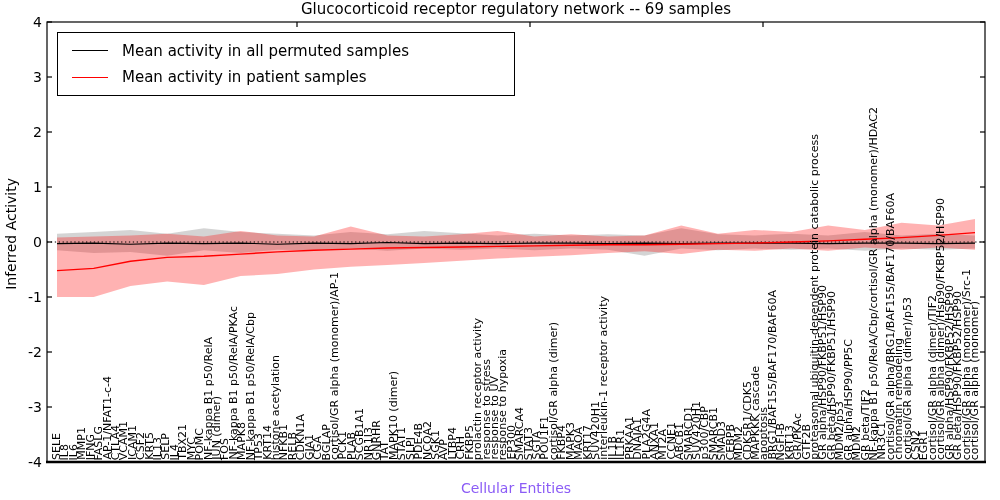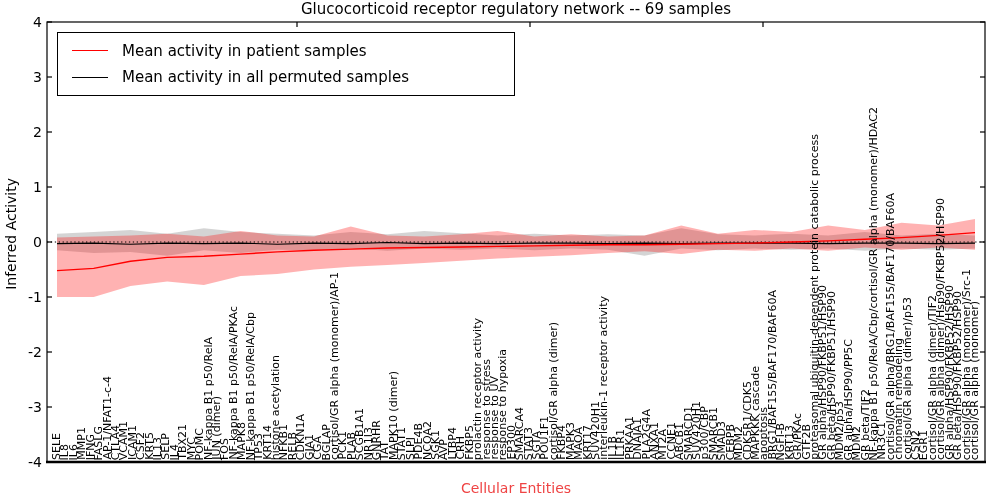--- a/index.html
+++ b/index.html
@@ -8,21 +8,21 @@
     font-family:"DejaVu Sans","Liberation Sans",sans-serif;color:#000;
     overflow:hidden;
   }
   #plot-svg{position:absolute;left:0;top:0;}
   .title{
     position:absolute;left:47px;top:0px;width:938px;text-align:center;
     font-size:15px;color:#000000;
   }
   .xlabel{
     position:absolute;left:47px;top:480px;width:938px;text-align:center;
-    font-size:14px;color:#ef4444;
+    font-size:14px;color:#8b5cf6;
   }
   .vtext{
     writing-mode:vertical-rl;transform:rotate(180deg);white-space:nowrap;
     display:block;position:absolute;
   }
   .ylabel{left:3px;bottom:210px;font-size:14px;line-height:16px;}
   .ytick{
     position:absolute;left:0;width:42px;text-align:right;font-size:14px;
     line-height:18px;
   }
@@ -71,26 +71,26 @@
       <line x1="297" y1="22" x2="297" y2="27" stroke="#000" stroke-width="1.2"></line>
       <line x1="530" y1="22" x2="530" y2="27" stroke="#000" stroke-width="1.2"></line>
       <line x1="763" y1="22" x2="763" y2="27" stroke="#000" stroke-width="1.2"></line>
     </svg>
   <div class="title">Glucocorticoid receptor regulatory network -- 69 samples</div>
   <span class="vtext ylabel">Inferred Activity</span>
   <div class="xlabel">Cellular Entities</div>
 
   <div class="legend">
     <div class="legend-row">
+      <span class="legend-swatch" style="border-top-color: rgb(0, 0, 0);"></span>
+      <span class="legend-label">Mean activity in all permuted samples</span>
+    </div>
+    <div class="legend-row">
       <span class="legend-swatch" style="border-top-color: rgb(255, 0, 0);"></span>
       <span class="legend-label">Mean activity in patient samples</span>
-    </div>
-    <div class="legend-row">
-      <span class="legend-swatch" style="border-top-color: rgb(0, 0, 0);"></span>
-      <span class="legend-label">Mean activity in all permuted samples</span>
     </div>
   </div>
 
   <div id="yticks">
       <div class="ytick" style="top: 13px;">4</div>
       <div class="ytick" style="top: 68px;">3</div>
       <div class="ytick" style="top: 123px;">2</div>
       <div class="ytick" style="top: 178px;">1</div>
       <div class="ytick" style="top: 233px;">0</div>
       <div class="ytick" style="top: 288px;">-1</div>

